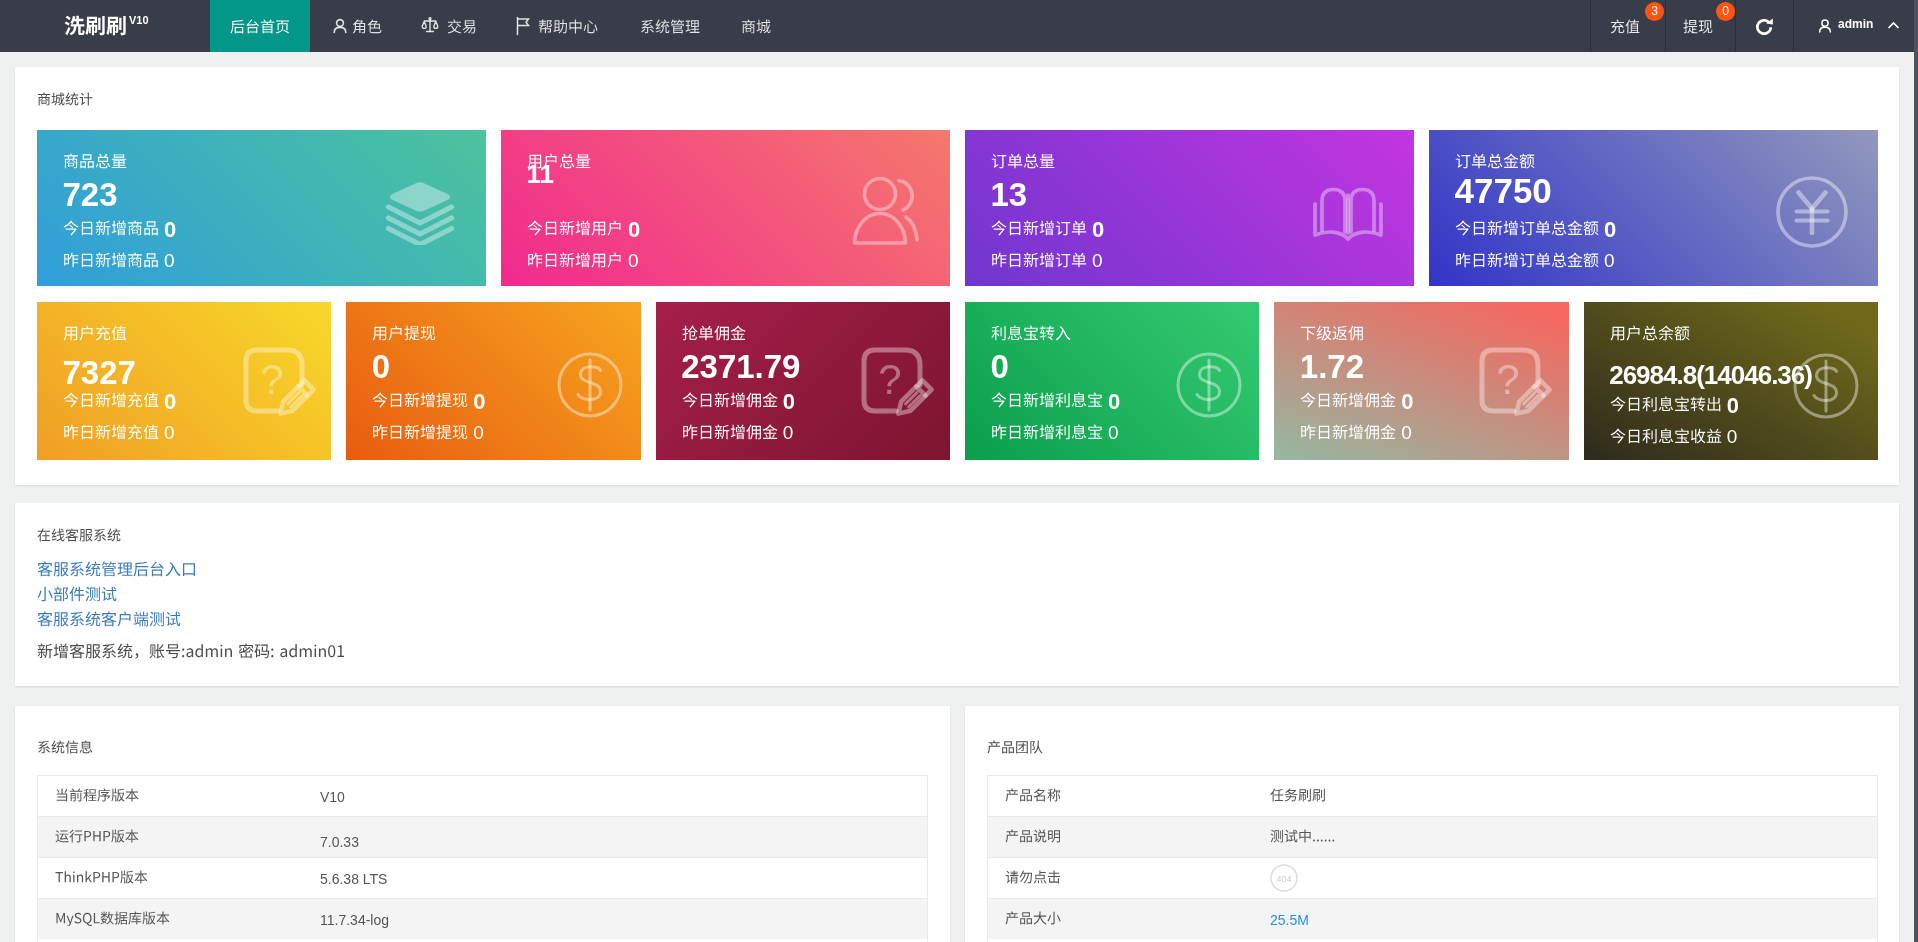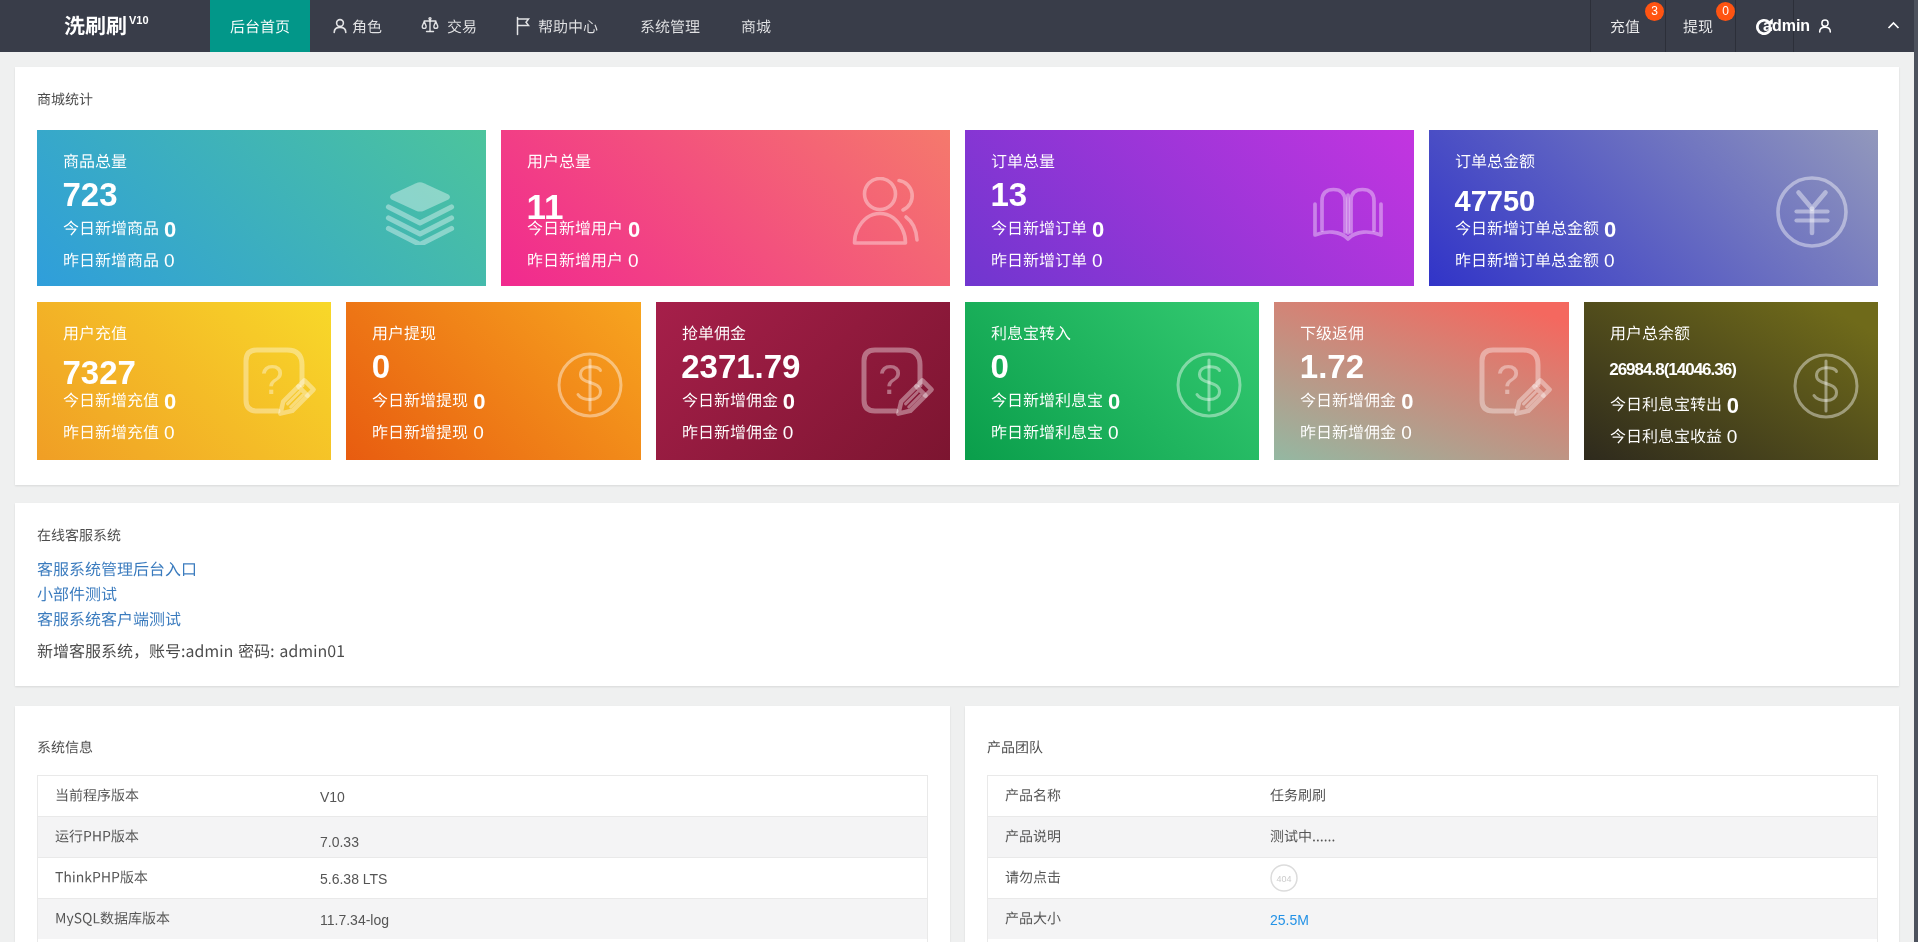--- a/index.html
+++ b/index.html
@@ -213,21 +213,21 @@
 <div class="abs" style="left:1645px;top:2px;width:19px;height:19px;border-radius:50%;background:#ff5412;color:#fff;font-size:12px;text-align:center;line-height:19px">3</div>
 <div class="abs" style="left:1716px;top:2px;width:19px;height:19px;border-radius:50%;background:#ff5412;color:#fff;font-size:12px;text-align:center;line-height:19px">0</div>
 <svg class="abs" style="left:1755px;top:18px" width="19" height="17" viewBox="0 0 19 17">
     <path d="M15.8 9.2 A6.7 6.7 0 1 1 13.9 4.3" fill="none" stroke="#fff" stroke-width="2.7"></path>
     <path d="M11.2 5.6 L17.8 6.4 L17.8 0.6 Z" fill="#fff"></path>
   </svg>
 <svg class="abs" style="left:1817px;top:18px" width="16" height="16" viewBox="0 0 18 18" fill="none" stroke="#fff" stroke-width="1.7">
     <circle cx="9" cy="5.8" r="3.5"></circle>
     <path d="M3 15.8 C3 12 6 10.5 9 10.5 C12 10.5 15 12 15 15.8" stroke-linecap="round"></path>
   </svg>
-<div class="abs" style="left:1763px;top:17px;color:#fff;font-size:16px;font-weight:bold">admin</div>
+<div class="abs" style="left:1838px;top:17px;color:#fff;font-size:12px;font-weight:bold">admin</div>
 <svg class="abs" style="left:1887px;top:21px" width="13" height="9" viewBox="0 0 13 9" fill="none" stroke="#fff" stroke-width="1.7">
     <path d="M1.5 7 L6.5 2 L11.5 7"></path>
   </svg>
 <div class="abs" style="left:1914px;top:0;width:4px;height:942px;background:#4d525d"></div>
 <div class="panel" style="left:15px;top:67px;width:1884px;height:418px"></div>
 <svg width="56.0" height="15.4" style="position:absolute;left:37px;top:92px" viewBox="0 0 56.0 15.4">
     <g fill="#4c4c4c" transform="translate(0 12.32) scale(0.014000)">
       <use href="#g5546" x="0"></use>
       <use href="#g57ce" x="1000"></use>
       <use href="#g7edf" x="2000"></use>
@@ -276,21 +276,21 @@
   </svg>
 <div class="abs" style="left:501.0px;top:130px;width:449.0px;height:156px;background:linear-gradient(45deg,#f1298f,#f5796c)"></div>
 <svg width="64.0" height="17.6" style="position:absolute;left:527.0px;top:153.0px" viewBox="0 0 64.0 17.6">
     <g fill="#ffffff" transform="translate(0 14.08) scale(0.016000)">
       <use href="#g7528" x="0"></use>
       <use href="#g6237" x="1000"></use>
       <use href="#g603b" x="2000"></use>
       <use href="#g91cf" x="3000"></use>
     </g>
   </svg>
-<div class="num" style="left:526.5px;top:187px;font-size:35px;letter-spacing:0.0px">11</div>
+<div class="num" style="left:526.5px;top:159px;font-size:26px;letter-spacing:0.0px">11</div>
 <svg width="96.0" height="17.6" style="position:absolute;left:527.0px;top:220.0px" viewBox="0 0 96.0 17.6">
     <g fill="#ffffff" transform="translate(0 14.08) scale(0.016000)">
       <use href="#g4eca" x="0"></use>
       <use href="#g65e5" x="1000"></use>
       <use href="#g65b0" x="2000"></use>
       <use href="#g589e" x="3000"></use>
       <use href="#g7528" x="4000"></use>
       <use href="#g6237" x="5000"></use>
     </g>
   </svg>
@@ -353,21 +353,21 @@
 <div class="abs" style="left:1429.0px;top:130px;width:449.0px;height:156px;background:linear-gradient(45deg,#3134c8,#9298bc)"></div>
 <svg width="80.0" height="17.6" style="position:absolute;left:1455.0px;top:153.0px" viewBox="0 0 80.0 17.6">
     <g fill="#ffffff" transform="translate(0 14.08) scale(0.016000)">
       <use href="#g8ba2" x="0"></use>
       <use href="#g5355" x="1000"></use>
       <use href="#g603b" x="2000"></use>
       <use href="#g91d1" x="3000"></use>
       <use href="#g989d" x="4000"></use>
     </g>
   </svg>
-<div class="num" style="left:1454.5px;top:185px;font-size:29px;letter-spacing:0.0px">47750</div>
+<div class="num" style="left:1454.5px;top:171px;font-size:35px;letter-spacing:0.0px">47750</div>
 <svg width="144.0" height="17.6" style="position:absolute;left:1455.0px;top:220.0px" viewBox="0 0 144.0 17.6">
     <g fill="#ffffff" transform="translate(0 14.08) scale(0.016000)">
       <use href="#g4eca" x="0"></use>
       <use href="#g65e5" x="1000"></use>
       <use href="#g65b0" x="2000"></use>
       <use href="#g589e" x="3000"></use>
       <use href="#g8ba2" x="4000"></use>
       <use href="#g5355" x="5000"></use>
       <use href="#g603b" x="6000"></use>
       <use href="#g91d1" x="7000"></use>
@@ -613,21 +613,21 @@
 <div class="abs" style="left:1583.7px;top:302px;width:294.3px;height:158px;background:linear-gradient(30deg,#2e2a1d,#6f6a1a 90%)"></div>
 <svg width="80.0" height="17.6" style="position:absolute;left:1609.7px;top:325.0px" viewBox="0 0 80.0 17.6">
     <g fill="#ffffff" transform="translate(0 14.08) scale(0.016000)">
       <use href="#g7528" x="0"></use>
       <use href="#g6237" x="1000"></use>
       <use href="#g603b" x="2000"></use>
       <use href="#g4f59" x="3000"></use>
       <use href="#g989d" x="4000"></use>
     </g>
   </svg>
-<div class="num" style="left:1609.2px;top:359.8px;font-size:17px;letter-spacing:-1.0px">26984.8(14046.36)</div>
+<div class="num" style="left:1609.2px;top:359.8px;font-size:26px;letter-spacing:-1.0px">26984.8(14046.36)</div>
 <svg width="112.0" height="17.6" style="position:absolute;left:1609.7px;top:396.0px" viewBox="0 0 112.0 17.6">
     <g fill="#ffffff" transform="translate(0 14.08) scale(0.016000)">
       <use href="#g4eca" x="0"></use>
       <use href="#g65e5" x="1000"></use>
       <use href="#g5229" x="2000"></use>
       <use href="#g606f" x="3000"></use>
       <use href="#g5b9d" x="4000"></use>
       <use href="#g8f6c" x="5000"></use>
       <use href="#g51fa" x="6000"></use>
     </g>

